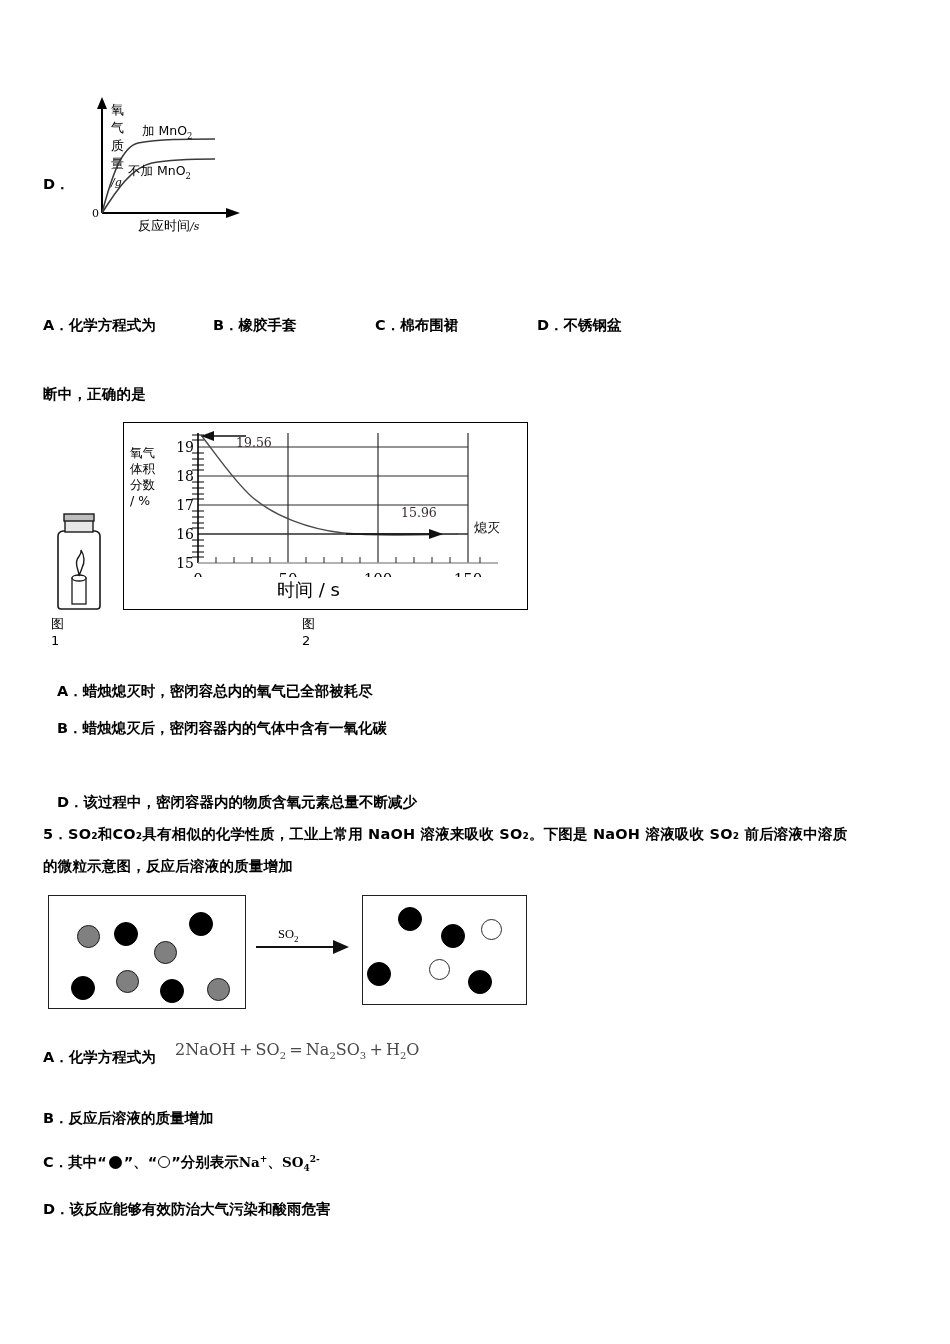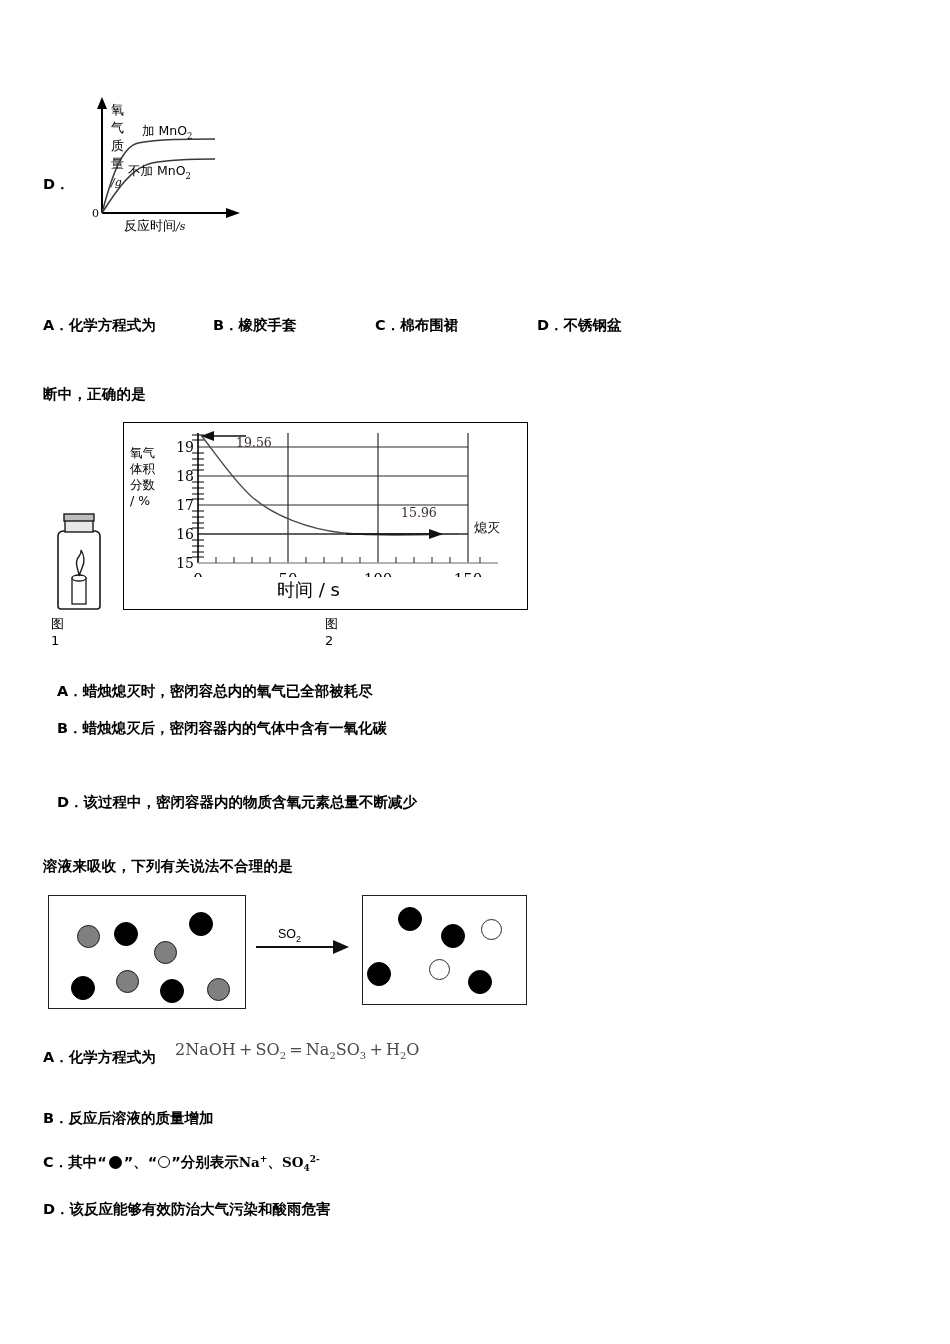--- a/index.html
+++ b/index.html
@@ -75,21 +75,21 @@
   }
   #optD-zero {
     position: absolute;
     left: 52px;
     top: 122px;
     font-size: 11px;
     font-family: "DejaVu Serif", "Liberation Serif", serif;
   }
   #optD-xlabel {
     position: absolute;
-    left: 84px;
+    left: 98px;
     top: 132px;
     font-size: 13px;
     text-align: center;
   }
   #optD-xlabel .unit {
     font-size: 11px;
     font-style: italic;
     font-family: "DejaVu Serif", "Liberation Serif", serif;
   }
   .curve-label {
@@ -114,21 +114,21 @@
   }
 
   
   #q4-figs { position: absolute; left: 40px; top: 418px; }
   #jar-svg { position: absolute; left: 8px; top: 92px; }
   #fig1-cap {
     position: absolute; left: 11px; top: 197px;
     font-size: 13px;
   }
   #fig2-cap {
-    position: absolute; left: 285px; top: 197px;
+    position: absolute; left: 262px; top: 197px;
     font-size: 13px;
   }
   #chart-box {
     position: absolute;
     left: 83px;
     top: 4px;
     width: 403px;
     height: 186px;
     border: 1.3px solid #000;
     background: #fff;
@@ -177,21 +177,21 @@
     border-radius: 50%;
   }
   .p-black { background: #000; border: 1.5px solid #000; }
   .p-gray  { background: #808080; border: 1.5px solid #1a1a1a; }
   .p-white { background: #fff; border: 1.7px solid #2b2b2b; }
   #so2-arrow { position: absolute; left: 214px; top: 38px; }
   #so2-label {
     position: absolute;
     left: 238px; top: 34px;
     font-size: 12.5px;
-    font-family: Liberation Sans, sans-serif;
+    font-family: Liberation Serif, serif;
   }
   #so2-label sub { font-size: 9px; }
 
   
   #optA-5 {
     position: absolute;
     left: 43px;
     top: 1048px;
     font-size: 14.5px;
     font-weight: bold;
@@ -386,21 +386,22 @@
       <div id="note-xm">熄灭</div>
 
       <div id="chart-xlabel">时间 / s</div>
     </div>
   </div>
 
   <div class="opt-line" style="left:57px; top:682px;">A．蜡烛熄灭时，密闭容总内的氧气已全部被耗尽</div>
   <div class="opt-line" style="left:57px; top:719px;">B．蜡烛熄灭后，密闭容器内的气体中含有一氧化碳</div>
   <div class="opt-line" style="left:57px; top:793px;">D．该过程中，密闭容器内的物质含氧元素总量不断减少</div>
 
-  <div class="q-line" style="left:43px; top:858px;">溶液来吸收，下列有关说法不合理的是</div>
+  <div class="q-line" style="left:43px; top:826px;">5．SO₂和CO₂具有相似的化学性质，工业上常用 NaOH 溶液来吸收 SO₂。下图是 NaOH 溶液吸收 SO₂ 前后溶液中溶质</div>
+  <div class="q-line" style="left:43px; top:858px;">的微粒示意图，反应后溶液的质量增加</div>
 
   <div id="q5-diagram">
     <div class="pbox" id="pbox-left">
         <div class="particle p-gray" style="width: 21px; height: 21px; left: 27.5px; top: 28.5px;"></div>
         <div class="particle p-black" style="width: 22px; height: 22px; left: 65px; top: 26px;"></div>
         <div class="particle p-gray" style="width: 21px; height: 21px; left: 104.5px; top: 44.5px;"></div>
         <div class="particle p-black" style="width: 22px; height: 22px; left: 140px; top: 16px;"></div>
         <div class="particle p-black" style="width: 22px; height: 22px; left: 22px; top: 80px;"></div>
         <div class="particle p-gray" style="width: 21px; height: 21px; left: 66.5px; top: 73.5px;"></div>
         <div class="particle p-black" style="width: 22px; height: 22px; left: 111px; top: 83px;"></div>

